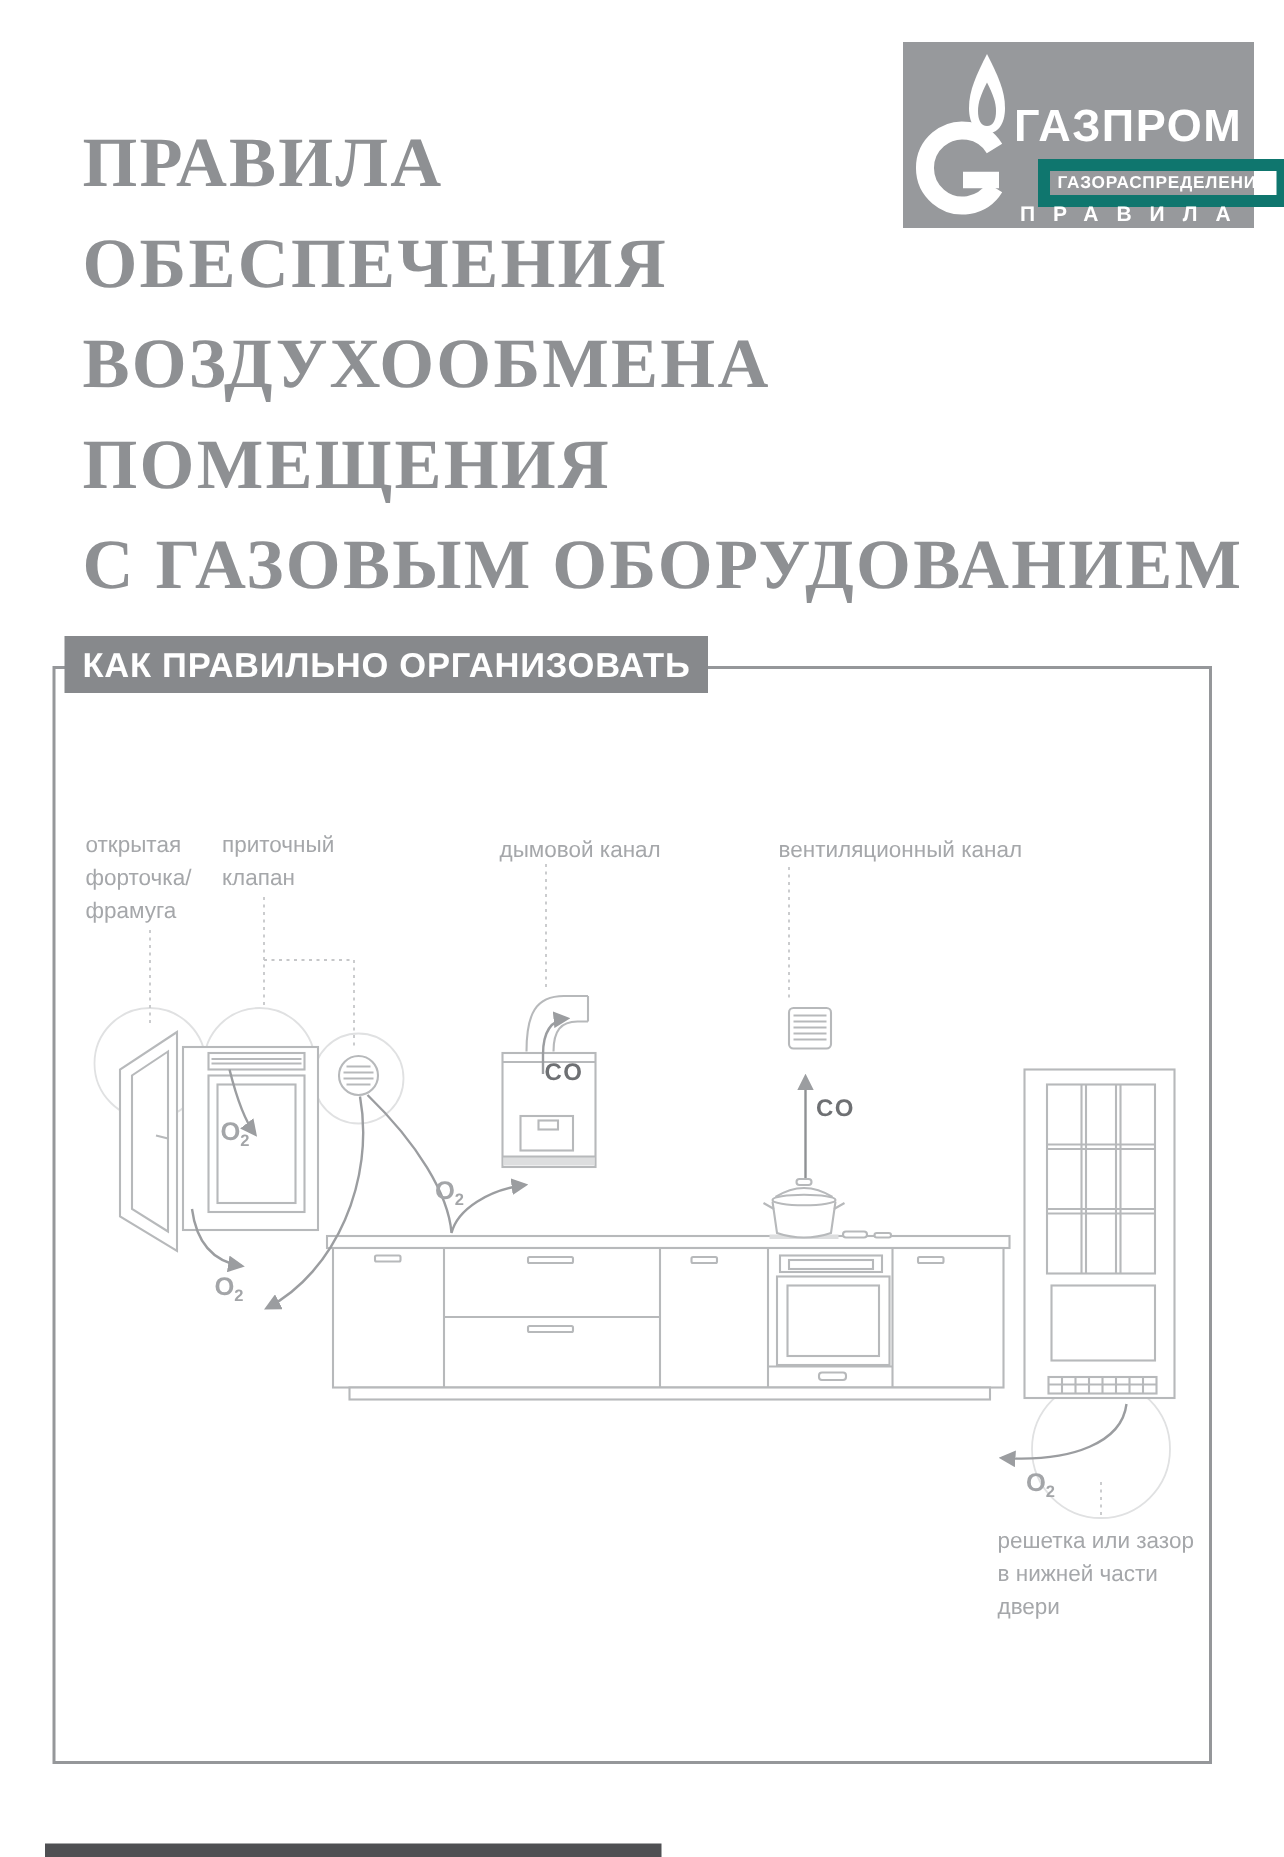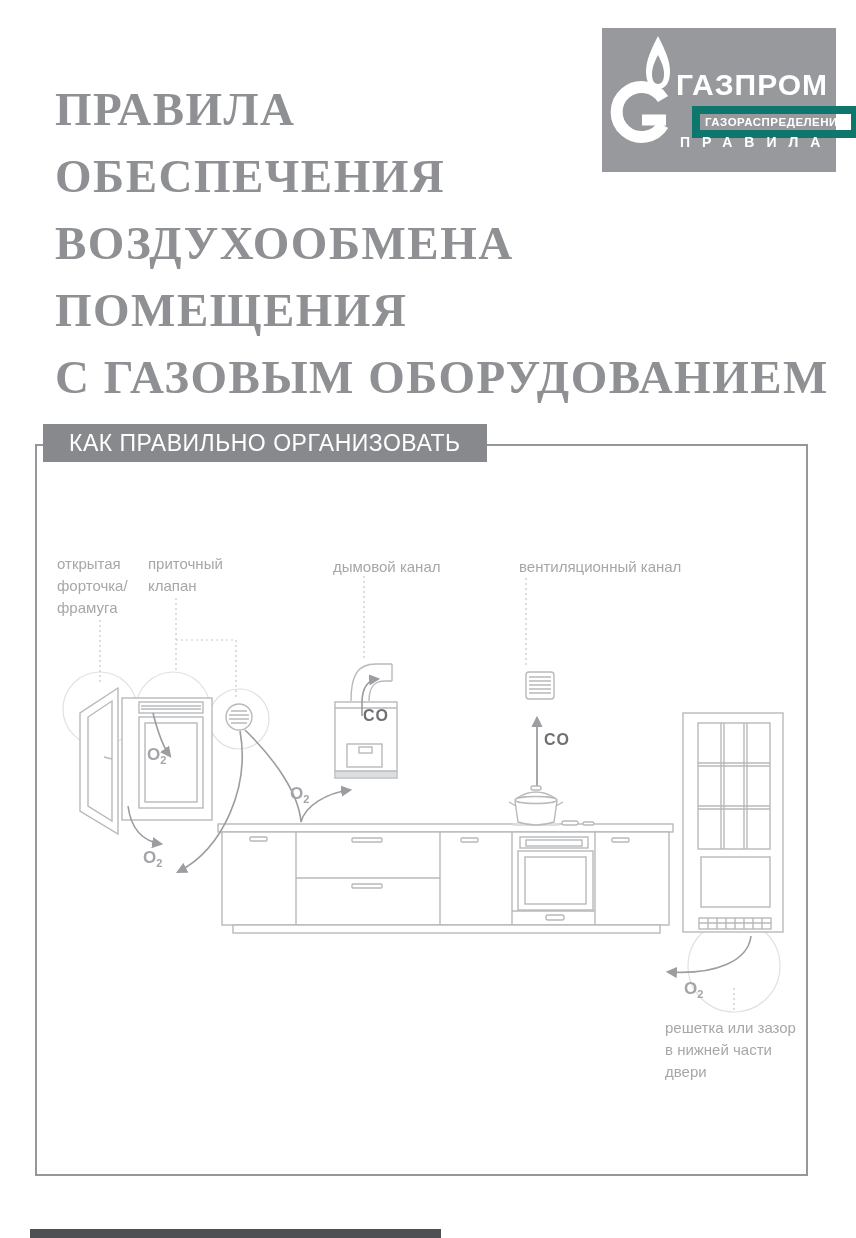--- a/index.html
+++ b/index.html
@@ -6,33 +6,33 @@
   .page{
     position:relative;width:856px;height:1238px;background:#fff;overflow:hidden;
     font-family:"Liberation Sans",sans-serif;
   }
   
   .title{
     position:absolute;left:55px;top:76px;color:#8e9093;font-weight:bold;
     font-size:47px;line-height:67px;letter-spacing:1.5px;font-family:Liberation Serif, serif;
   }
   
-  .logo{position:absolute;left:602px;top:28px;width:234px;height:144px;background:#97999c;}
+  .logo{position:absolute;left:602px;top:28px;width:234px;height:124px;background:#97999c;}
   .logo-mark{position:absolute;left:0;top:0;}
   .logo-brand{position:absolute;left:74px;top:40px;color:#fff;font-weight:bold;font-size:30px;letter-spacing:1px;}
   .logo-division{position:absolute;left:90px;top:78px;color:#fff;font-weight:bold;font-size:11.5px;
     border:8px solid #0f766e;padding:2px 5px;letter-spacing:0.5px;white-space:nowrap;}
   .logo-city{position:absolute;left:78px;top:106px;color:#fff;font-weight:bold;font-size:14px;letter-spacing:12px;white-space:nowrap;}
   
   .frame{position:absolute;left:35px;top:444px;width:773px;height:732px;
     border:2px solid #95979a;box-sizing:border-box;}
   
   .banner{position:absolute;left:43px;top:424px;z-index:3;}
-  .banner-line{display:table;background:#87898c;color:#fff;font-weight:normal;
-    font-size:23px;line-height:24px;padding:7px 26px;letter-spacing:0.5px;white-space:nowrap;}
+  .banner-line{display:table;background:#87898c;color:#fff;font-weight:bold;
+    font-size:23px;line-height:24px;padding:7px 12px;letter-spacing:0.5px;white-space:nowrap;}
   
   .dlabel{position:absolute;color:#a5a7aa;font-size:15px;line-height:22px;white-space:pre-line;z-index:4;}
   .o2{position:absolute;color:#a3a5a8;font-size:17px;z-index:4;font-weight:bold;}
   .o2 .sub{font-size:11px;vertical-align:-4px;}
   .co{position:absolute;color:#6e7073;font-size:16px;font-weight:bold;letter-spacing:1px;z-index:4;text-align:center;}
   
   .footer-text{position:absolute;left:57px;top:1014px;color:#515254;font-size:16.5px;
     line-height:23.5px;white-space:pre-line;z-index:4;}
   .footer-bar{position:absolute;left:30px;top:1229px;width:411px;height:9px;background:#4f5053;}
   svg.diagram{position:absolute;left:0;top:0;z-index:2;pointer-events:none;}

